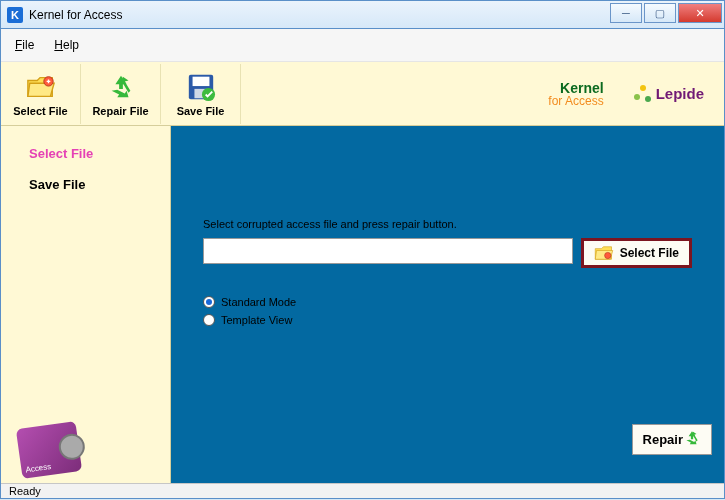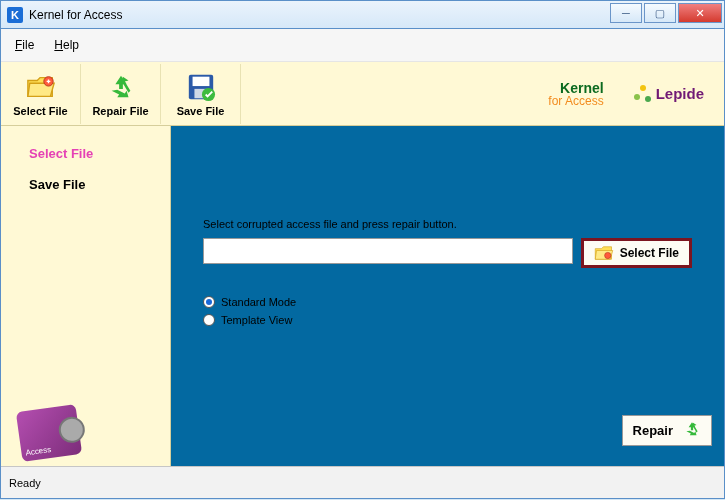--- a/index.html
+++ b/index.html
@@ -51,23 +51,23 @@
 .file-row { display: flex; align-items: stretch; gap: 8px; }
 .file-input { flex: 1; height: 26px; background: #fff; border: 1px solid #999; padding: 0 6px; }
 .select-file-btn { border: 3px solid #7c1520; background: #fdfcf4; display: flex; align-items: center; padding: 2px 10px; gap: 6px; font-weight: bold; font-size: 12px; cursor: pointer; }
 .select-file-btn .ico { width: 20px; height: 20px; }
 
 .mode-group { margin-top: 28px; display: flex; flex-direction: column; gap: 6px; }
 .radio-row { display: flex; gap: 6px; font-size: 11px; }
 .radio { width: 12px; height: 12px; border: 1px solid #555; border-radius: 50%; display: inline-flex; align-items: center; justify-content: center; background: #fff; }
 .radio.checked::after { content: ""; width: 6px; height: 6px; background: #1a68d8; border-radius: 50%; }
 
-.repair-btn { position: absolute; right: 12px; bottom: 20px; background: #fdfcf4; border: 1px solid #999; padding: 4px 10px; display: flex; align-items: center; gap: 10px; font-weight: bold; font-size: 13px; cursor: pointer; }
+.repair-btn { position: absolute; right: 12px; bottom: 28px; background: #fdfcf4; border: 1px solid #999; padding: 4px 10px; display: flex; align-items: center; gap: 0; font-weight: bold; font-size: 13px; cursor: pointer; }
 
-.statusbar { height: 32px; border-top: 1px solid #c6c6c6; background: #f2f2f2; display: flex; align-items: center; padding: 0 8px; font-size: 11px; }
+.statusbar { height: 15px; border-top: 1px solid #c6c6c6; background: #f2f2f2; display: flex; align-items: center; padding: 0 8px; font-size: 11px; }
 </style>
 </head>
 <body>
 
 <div class="titlebar">
   <div class="appicon">K</div>
   <div class="title">Kernel for Access</div>
   <div class="win-controls">
     <div class="win-btn">─</div>
     <div class="win-btn">▢</div>

